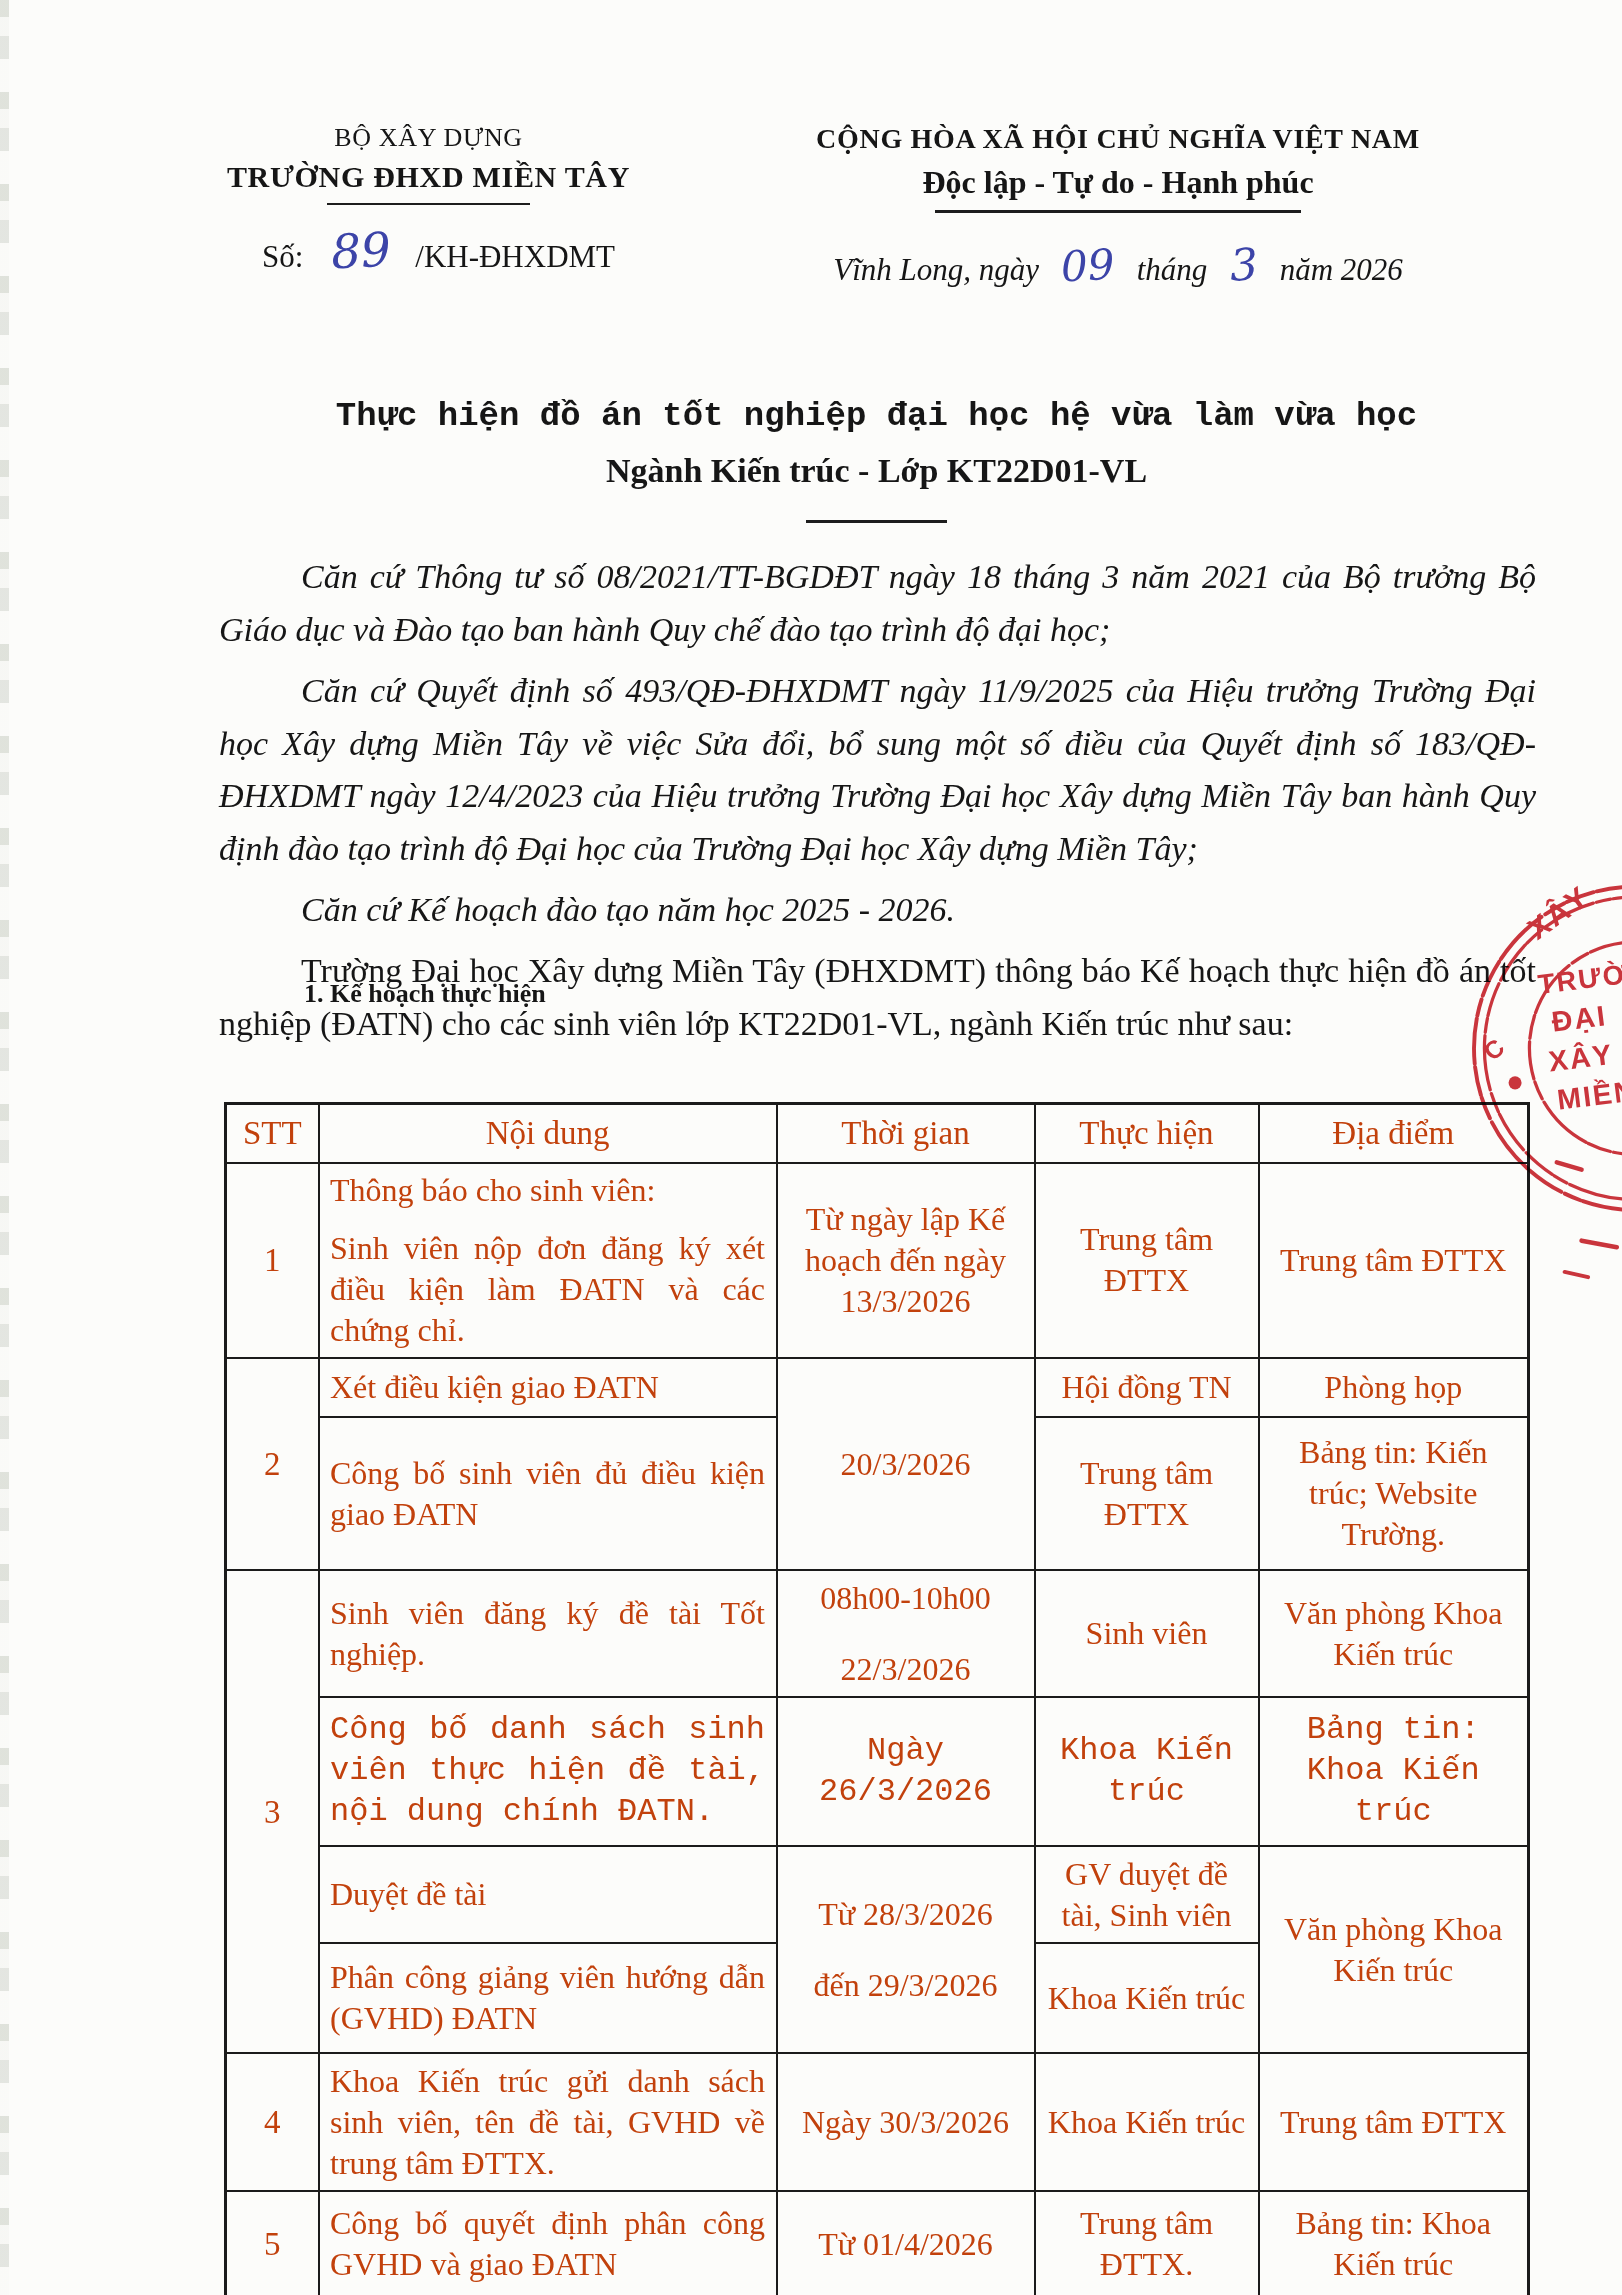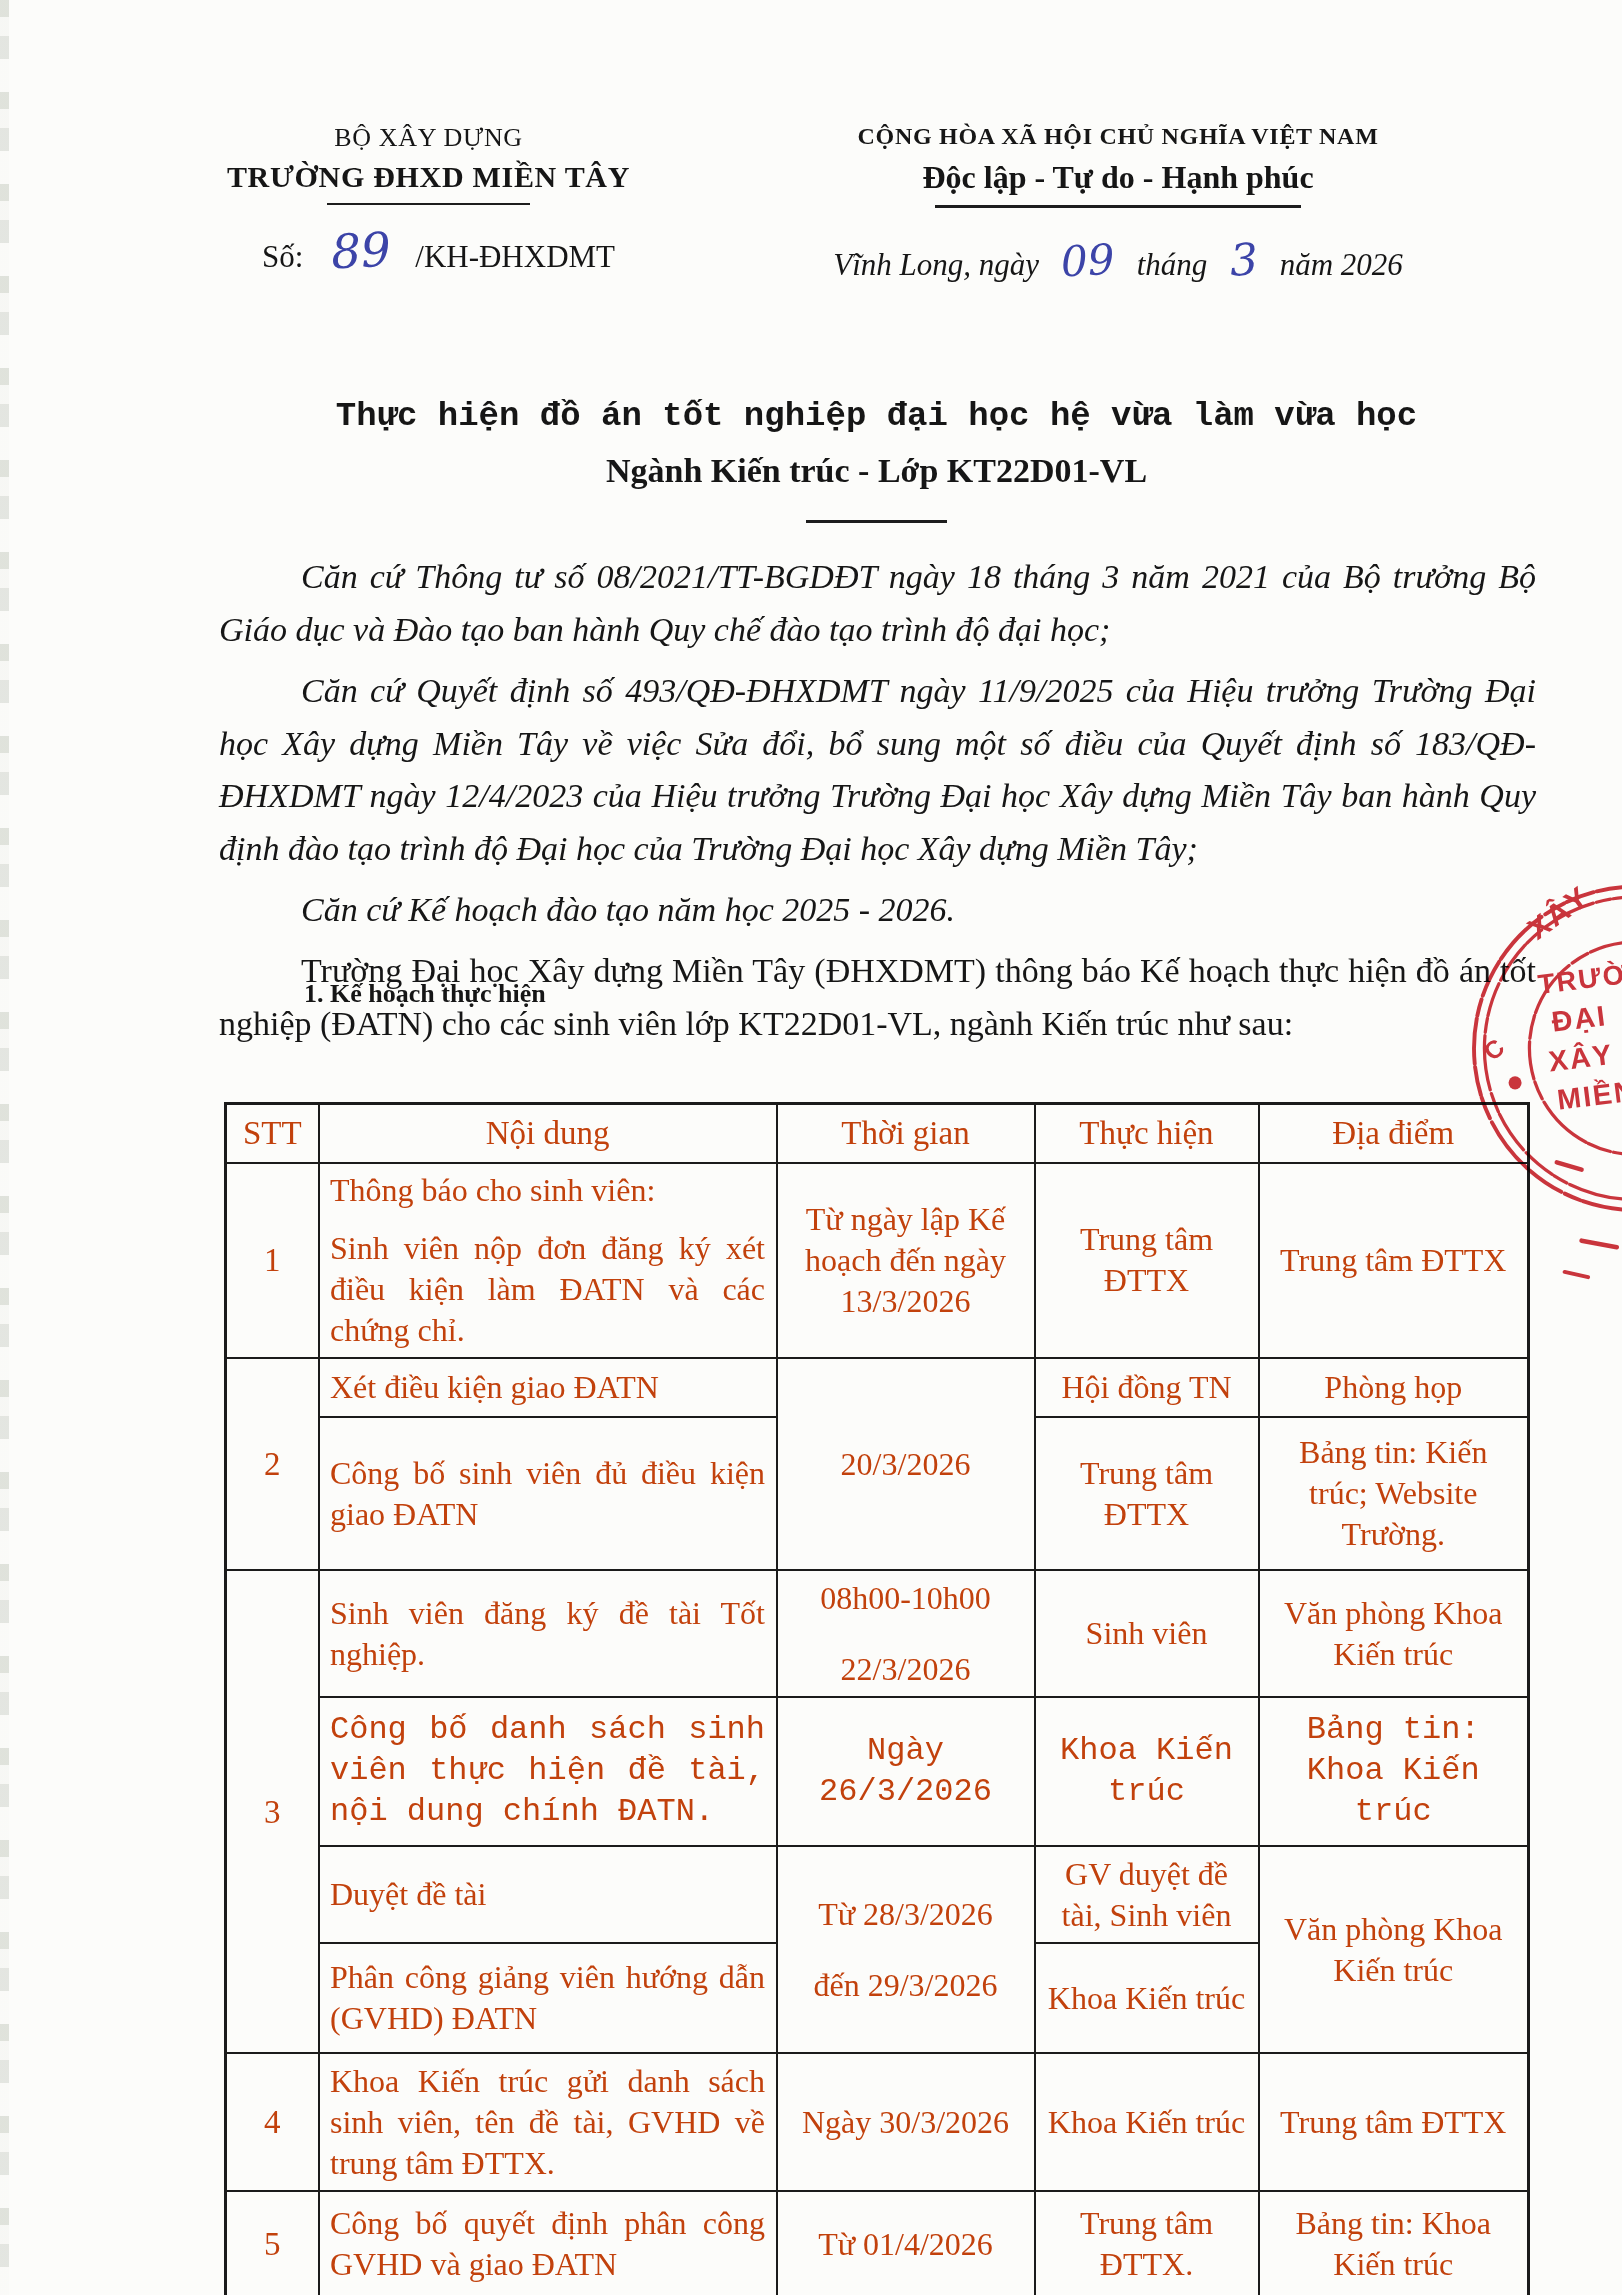--- a/index.html
+++ b/index.html
@@ -27,21 +27,21 @@
   
   .doc-header{position:absolute;left:0;top:123px;width:1623px;}
   .hdr-left{position:absolute;left:216px;top:0;width:425px;text-align:center;}
   .hdr-right{position:absolute;left:693px;top:0;width:850px;text-align:center;}
   .agency-parent{font-size:26px;letter-spacing:0.7px;}
   .agency-name{font-size:30px;font-weight:bold;margin-top:6.5px;letter-spacing:0.7px;}
   .hdr-underline{height:2.6px;background:#1d1d1d;margin:9.2px auto 0 auto;}
   .ul-left{width:203px;}
   .ul-right{width:366px;}
   .doc-number{margin-top:34px;font-size:31px;text-align:left;padding-left:46px;white-space:nowrap;}
-  .motto-nation{font-size:24px;font-weight:bold;letter-spacing:0.7px;}
+  .motto-nation{font-size:28px;font-weight:bold;letter-spacing:0.7px;}
   .motto-line{font-size:32px;font-weight:bold;margin-top:9.2px;}
   .date-line{margin-top:39px;font-size:31px;font-style:italic;white-space:nowrap;}
   .handwritten{
     font-family:"DejaVu Serif",serif;
     font-style:italic;font-weight:normal;
     color:#3c44a8;
     display:inline-block;
     transform:rotate(-3deg);
   }
   .hw-so{font-size:47px;line-height:0;margin:0 17px 0 19.6px;}

